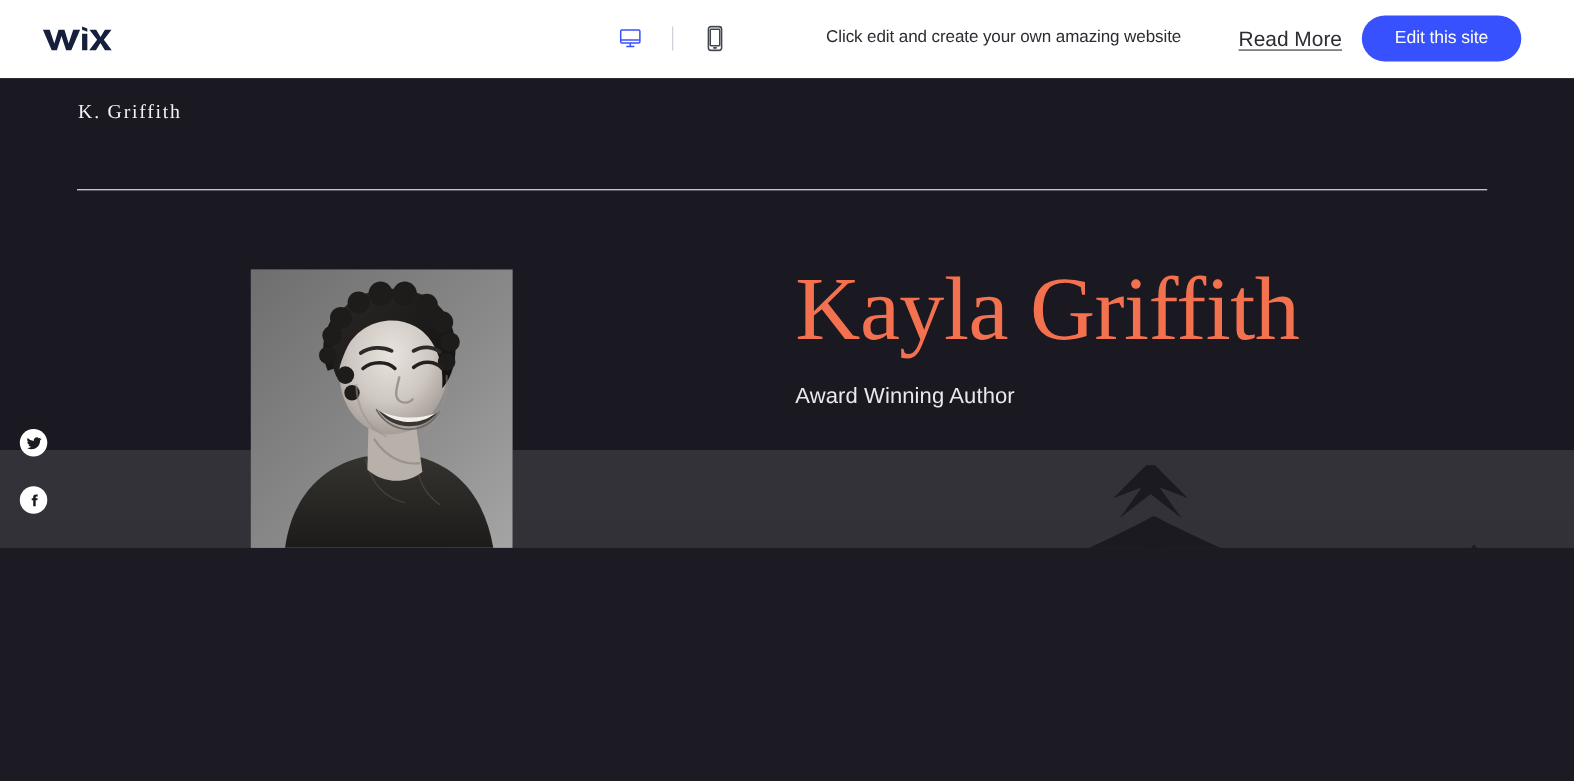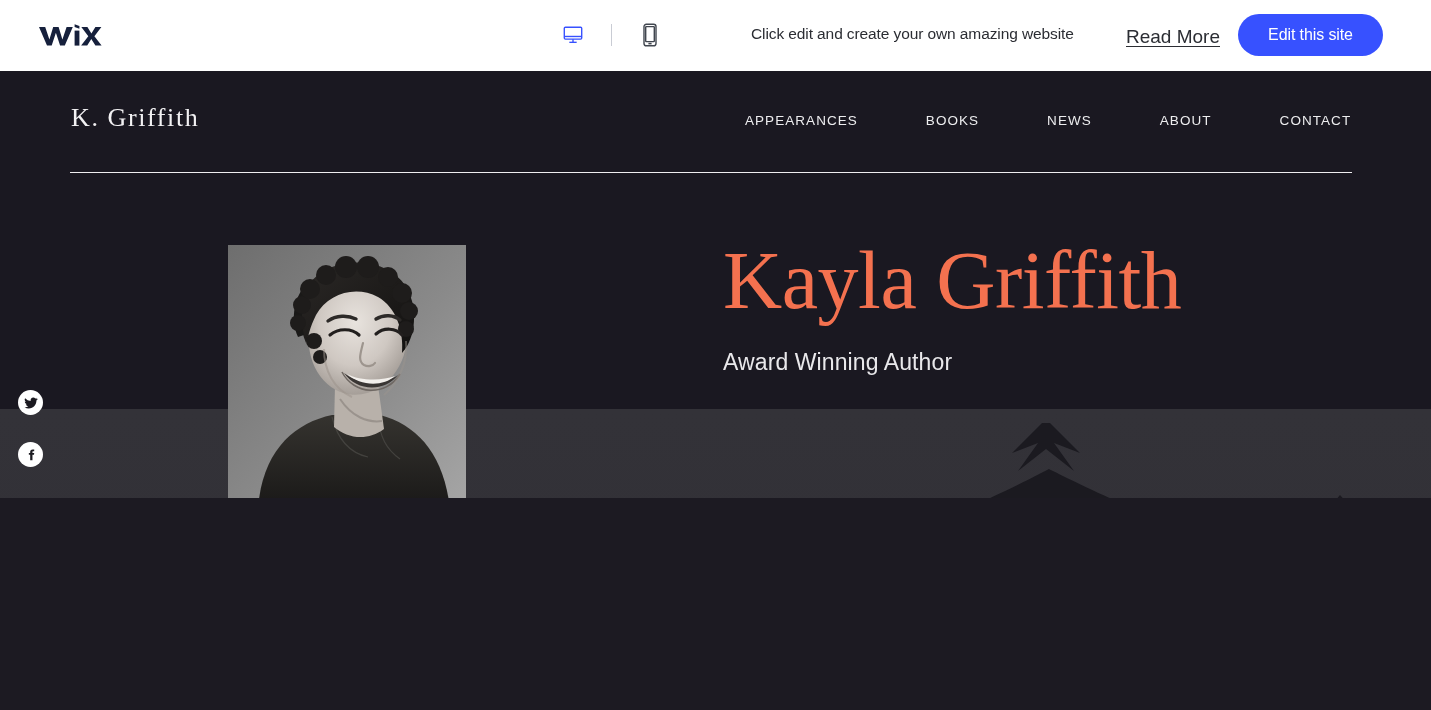--- a/index.html
+++ b/index.html
@@ -84,23 +84,23 @@
     background:#1F1E24;
   }
   .tree-layer{ position:absolute; inset:0; }
   .tree-layer svg{ position:absolute; bottom:0; left:0; display:block; }
 
   
   .site-header{
     position:absolute; top:0; left:0; width:1431px; height:110px; z-index:12;
   }
   .brand{
-    position:absolute; left:71px; top:32px;
+    position:absolute; left:71px; top:20px;
     font-family:"Liberation Serif", serif;
-    font-size:26px; color:#F2F1F3; letter-spacing:1.6px;
+    font-size:18px; color:#F2F1F3; letter-spacing:1.6px;
     white-space:nowrap;
   }
   .nav{
     position:absolute; left:745px; top:42px;
     display:flex; align-items:center; gap:0;
   }
   .nav a{
     display:block;
     color:#EDEDEF; font-size:13.5px; letter-spacing:1.05px;
     text-decoration:none; white-space:nowrap;
@@ -122,21 +122,21 @@
 
   .hero-text{ position:absolute; left:680px; top:170px; z-index:14;margin-left:43px; }
   .hero-title{
     font-family:"Liberation Serif", serif;
     font-size:82px; line-height:0.98;
     color:#F4714F; letter-spacing:-0.5px; white-space:nowrap;
     font-weight:400;
   }
   .hero-sub{
     margin-top:28px;
-    font-size:23px; color:#E9E8EB; letter-spacing:0.1px;
+    font-size:20px; color:#E9E8EB; letter-spacing:0.1px;
     white-space:nowrap;
   }
 
   
   .social{
     position:absolute; left:18px; top:319px; z-index:30;
     display:flex; flex-direction:column; gap:27px;
   }
   .social .sbtn{
     width:25px;height:25px;border-radius:50%;
@@ -278,31 +278,20 @@
         </svg>
       </div>
 
       <div class="ground"></div>
     </div>
 
     <div class="hero-band"></div>
 
     <div class="site-header">
       <div class="brand">K. Griffith</div>
-      <div class="nav">
-        <a class="ni">APPEARANCES</a>
-        <span class="gap"></span>
-        <a class="ni">BOOKS</a>
-        <span class="gap"></span>
-        <a class="ni">NEWS</a>
-        <span class="gap"></span>
-        <a class="ni">ABOUT</a>
-        <span class="gap"></span>
-        <a class="ni">CONTACT</a>
-      </div>
     </div>
     <div class="nav-rule"></div>
 
     <div class="portrait">
       <svg viewBox="0 0 238 264" xmlns="http://www.w3.org/2000/svg">
         <defs>
           <linearGradient id="bgg" x1="0" y1="0" x2="1" y2="1">
             <stop offset="0%" stop-color="#6e6e6e"></stop>
             <stop offset="55%" stop-color="#8a8a8a"></stop>
             <stop offset="100%" stop-color="#a6a6a6"></stop>

